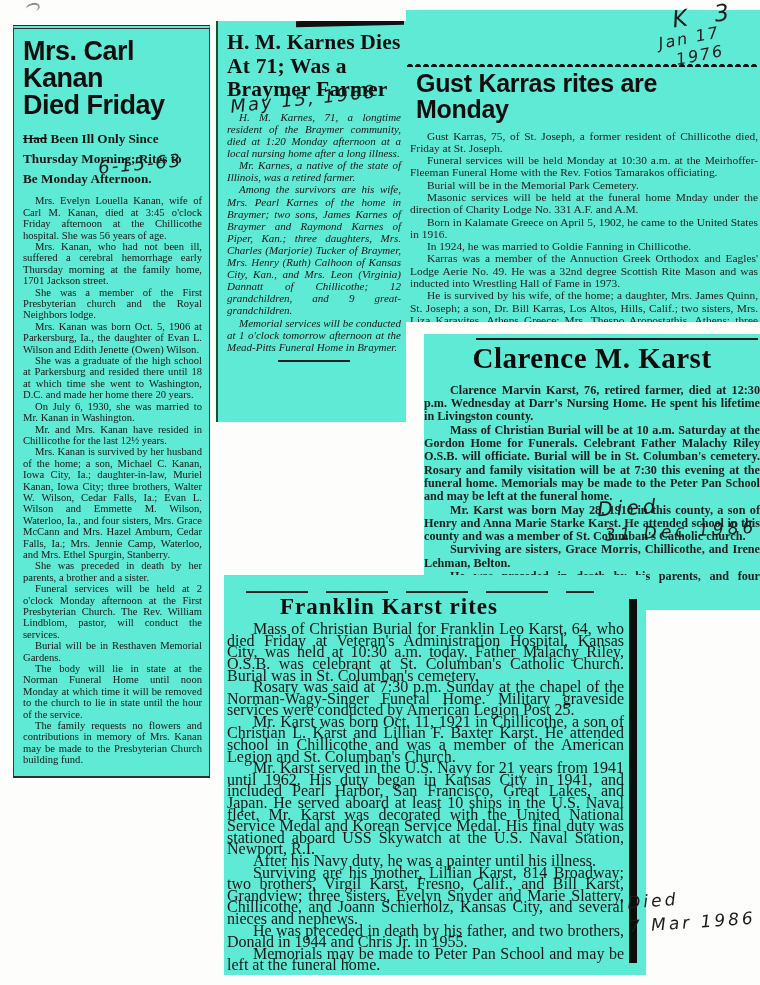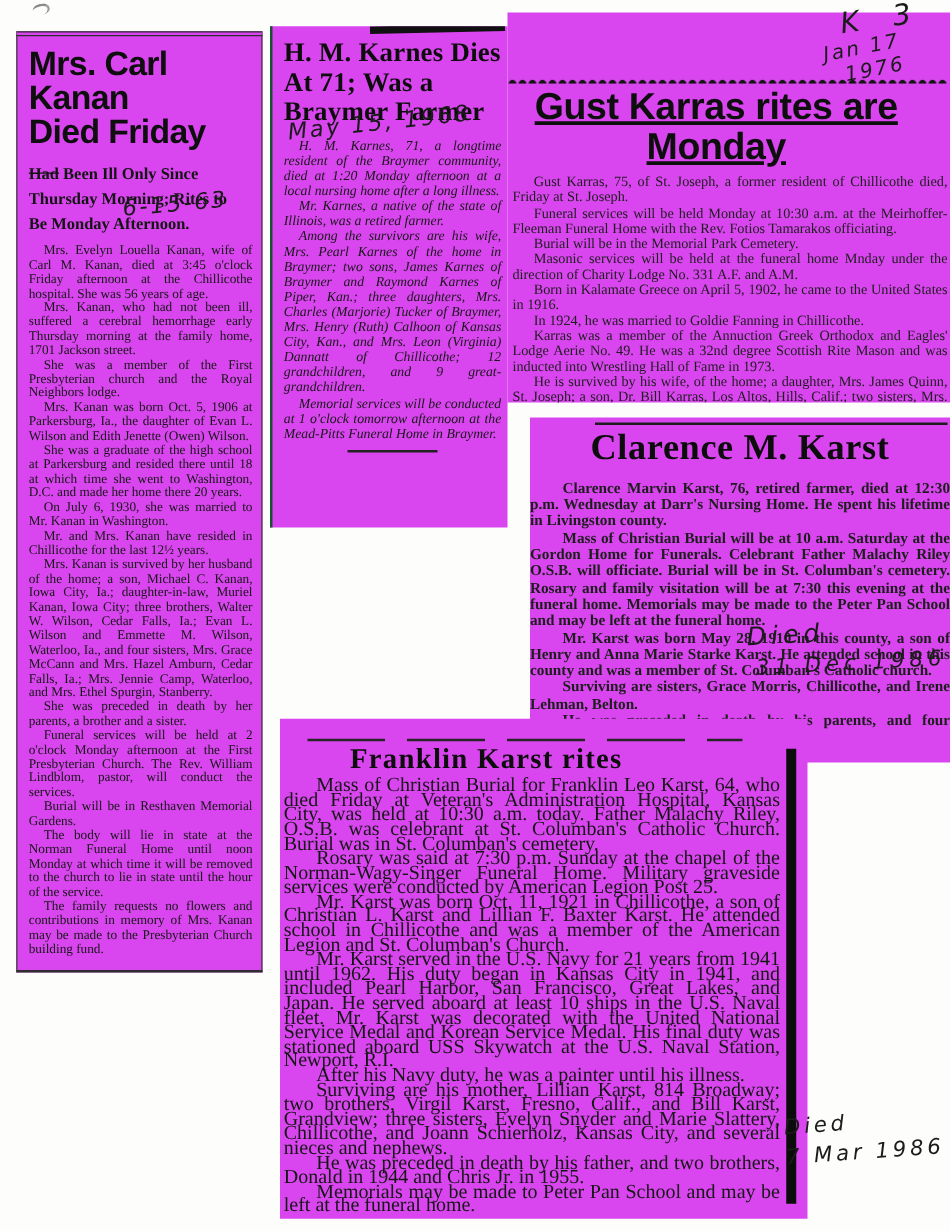--- a/index.html
+++ b/index.html
@@ -4,21 +4,21 @@
 <style>
   *{margin:0;padding:0;box-sizing:border-box;}
   html,body{width:760px;height:985px;}
   body{
     position:relative;
     background:#fdfdfb;
     font-family:"Liberation Serif",serif;
     color:#161616;
     overflow:hidden;
   }
-  .clip{position:absolute;background:#d946ef;}
+  .clip{position:absolute;background:#5eead4;}
 
   
   .clip-kanan{
     left:13px;top:25px;width:197px;height:753px;
     border:1px solid #3c3c3c;
     border-top:4px double #2e2e2e;
     border-bottom:2px solid #2e2e2e;
     padding:9px 7px 2px 9px;
     overflow:hidden;
   }
@@ -58,22 +58,22 @@
   .clip-karras{
     left:406px;top:10px;width:354px;height:312px;
     overflow:hidden;
   }
   .wavy{margin-top:50px;height:7px;width:352px;
     background:radial-gradient(circle at 4px 7px,#141414 0 2.8px,rgba(0,0,0,0) 3.4px);
     background-size:8px 7px;background-repeat:repeat-x;
   }
   .karras-title{
     font-family:"Liberation Sans",sans-serif;font-weight:bold;
-    font-size:30px;line-height:1.05;color:#0e0e0e;
-    text-align:center;margin:3px 30px 0 10px;letter-spacing:-0.3px;text-decoration:underline;
+    font-size:25px;line-height:1.05;color:#0e0e0e;
+    margin:3px 30px 0 10px;letter-spacing:-0.3px;
   }
   .karras-body{margin-top:7px;padding:0 2px 0 4px;font-size:11.4px;line-height:12.3px;font-weight:normal;color:#1d1d1d;}
   .karras-body p{text-align:justify;text-indent:17px;}
 
   
   .clip-clarence{
     left:424px;top:334px;width:336px;height:276px;
     overflow:hidden;
   }
   .clarence-rule{margin:4px 2px 0 52px;height:2px;background:#1c1c1c;}

